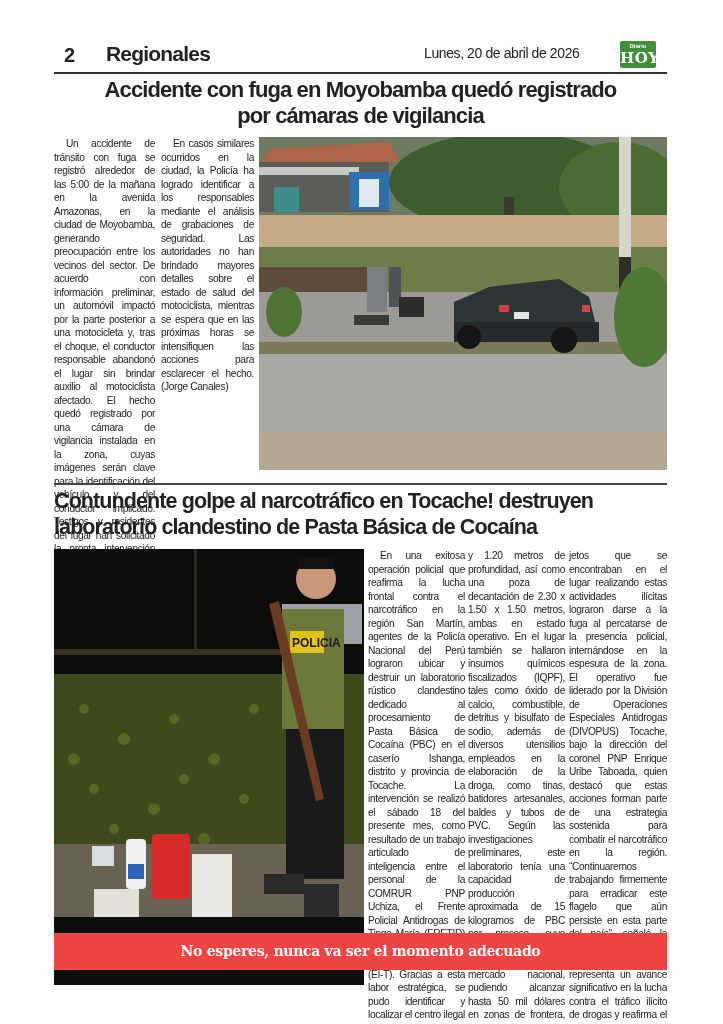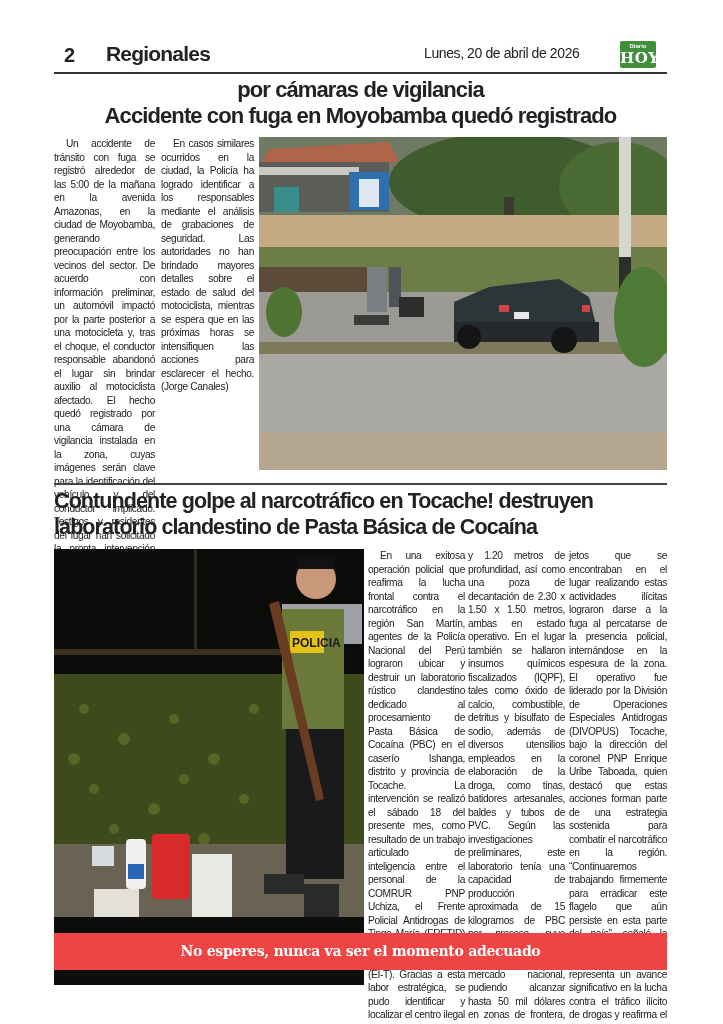--- a/index.html
+++ b/index.html
@@ -38,22 +38,22 @@
   <span class="section">Regionales</span>
   <span class="date">Lunes, 20 de abril de 2026</span>
   <div class="logo">
     <span class="l-small">Diario</span>
     <span class="l-big">HOY</span>
   </div>
 </div>
 <div class="rule-top"></div>
 
 <div class="h1">
+  <div>Accidente con fuga en Moyobamba quedó registrado</div>
   <div>por cámaras de vigilancia</div>
-  <div>Accidente con fuga en Moyobamba quedó registrado</div>
 </div>
 
 <div class="col" style="left:54px; top:137px; width:101px;">
   <p>Un accidente de tránsito con fuga se registró alrededor de las 5:00 de la mañana en la avenida Amazonas, en la ciudad de Moyobamba, generando preocupación entre los vecinos del sector. De acuerdo con información preliminar, un automóvil impactó por la parte posterior a una motocicleta y, tras el choque, el conductor responsable abandonó el lugar sin brindar auxilio al motociclista afectado. El hecho quedó registrado por una cámara de vigilancia instalada en la zona, cuyas imágenes serán clave para la identificación del vehículo y del conductor implicado. Testigos y residentes del lugar han solicitado la pronta intervención de las autoridades para ubicar y capturar al responsable.</p>
 </div>
 <div class="col" style="left:161px; top:137px; width:93px;">
   <p>En casos similares ocurridos en la ciudad, la Policía ha logrado identificar a los responsables mediante el análisis de grabaciones de seguridad. Las autoridades no han brindado mayores detalles sobre el estado de salud del motociclista, mientras se espera que en las próximas horas se intensifiquen las acciones para esclarecer el hecho. (Jorge Canales)</p>
 </div>
 
 <div class="photo1">

